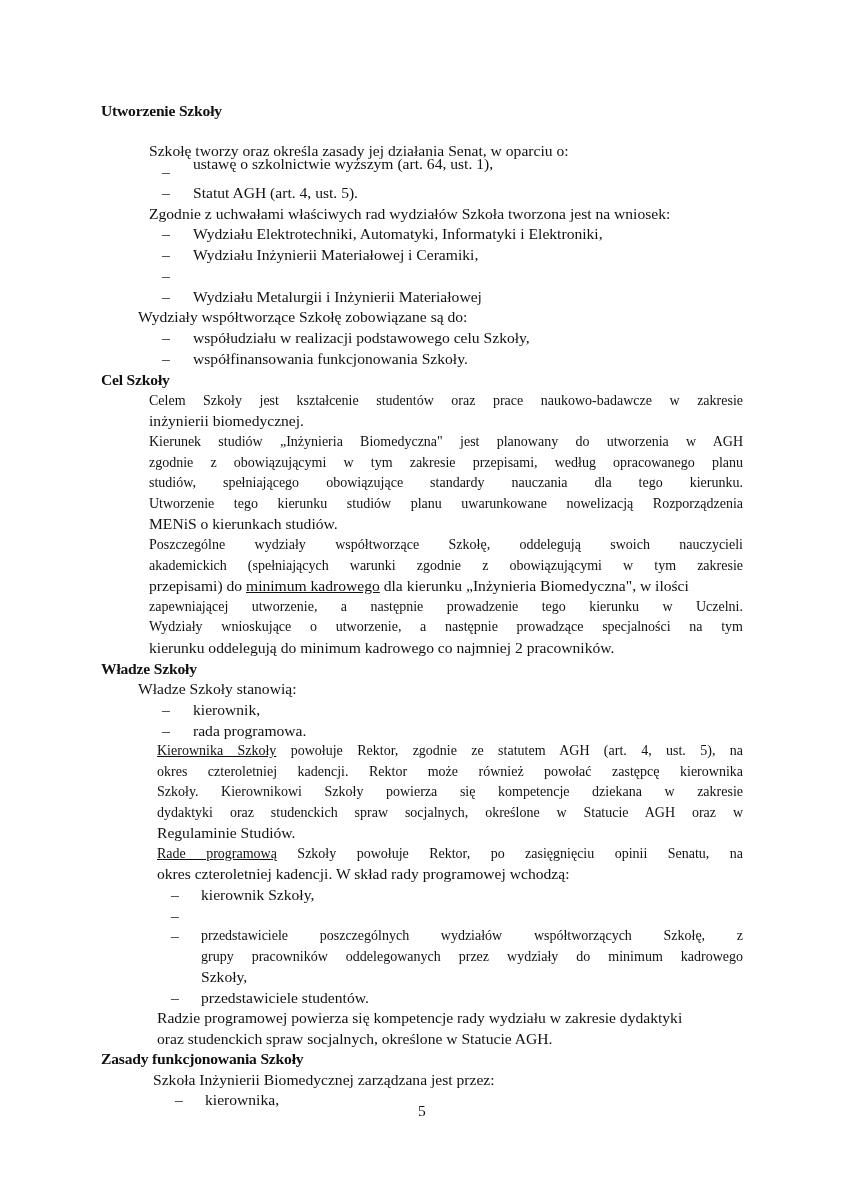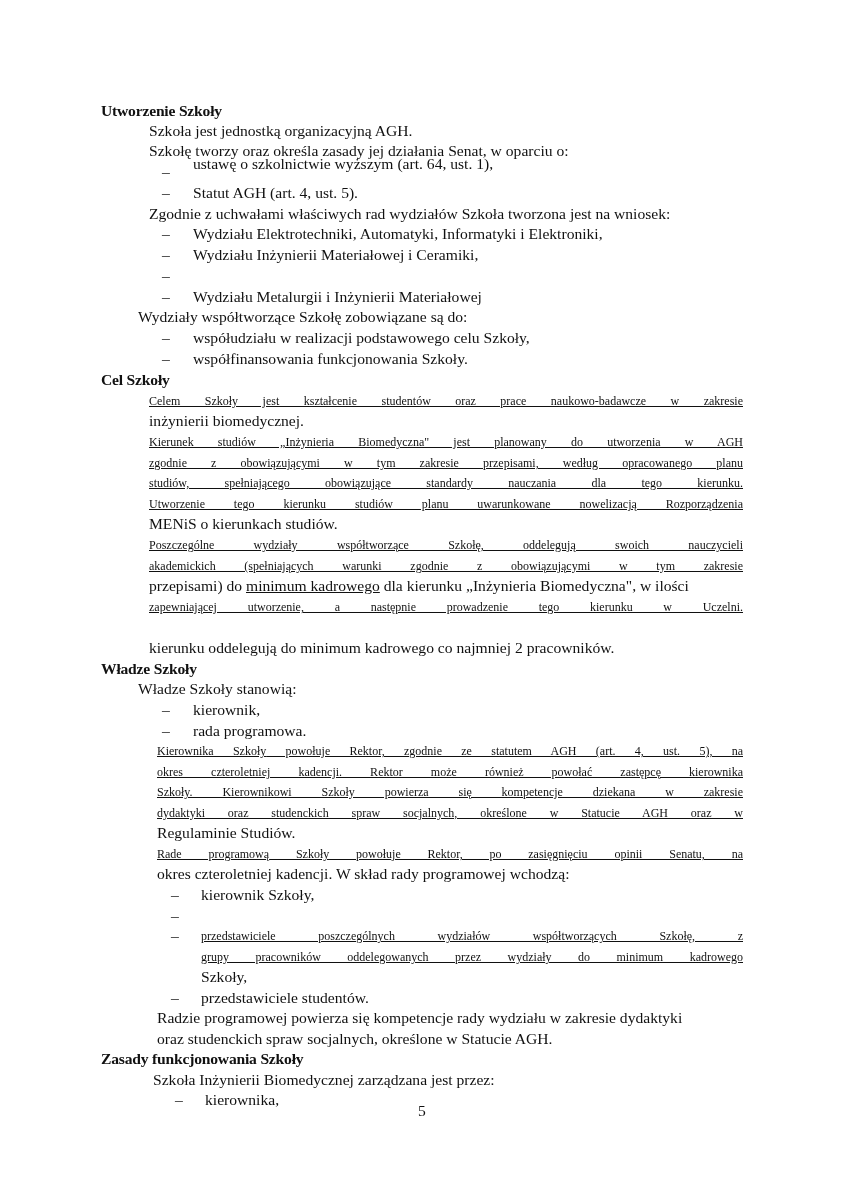--- a/index.html
+++ b/index.html
@@ -4,31 +4,30 @@
 <style>
   html, body { margin: 0; padding: 0; background: #ffffff; }
   body { width: 846px; height: 1197px; position: relative; overflow: hidden;
          font-family: "Liberation Serif", "DejaVu Serif", serif; color: #111; }
   .page { position: absolute; left: 0; top: 0; width: 846px; height: 882px; }
   .ln { position: absolute; font-size: 15.6px; line-height: 20px; white-space: nowrap; }
   .h { font-weight: bold; left: 101px; letter-spacing: -0.2px; }
   .p1 { left: 149px; }
   .p2 { left: 157px; }
   .dash { position: absolute; font-size: 15.6px; line-height: 20px; }
-  .just { position: absolute; font-size: 12px; line-height: 20px; text-align: justify; text-align-last: justify; white-space: normal; text-decoration: underline; }
+  .just { position: absolute; font-size: 14px; line-height: 20px; text-align: justify; text-align-last: justify; white-space: normal; }
   u { text-decoration: underline; }
   .pagenum { position: absolute; left: 418px; top: 1102px; font-size: 15.6px; }
 </style>
 </head>
 <body>
 
 <div class="page">
 
   <div class="ln h" style="top:101px">Utworzenie Szkoły</div>
-  <div class="ln p1" style="top:121px">Szkoła jest jednostką organizacyjną AGH.</div>
   <div class="ln p1" style="top:141px">Szkołę tworzy oraz określa zasady jej działania Senat, w oparciu o:</div>
   <span class="dash" style="left:162px;top:162px">–</span>
   <div class="ln" style="left:193px;top:154px">ustawę o szkolnictwie wyższym (art. 64, ust. 1),</div>
   <span class="dash" style="left:162px;top:183px">–</span>
   <div class="ln" style="left:193px;top:183px">Statut AGH (art. 4, ust. 5).</div>
   <div class="ln p1" style="top:204px">Zgodnie z uchwałami właściwych rad wydziałów Szkoła tworzona jest na wniosek:</div>
   <span class="dash" style="left:162px;top:224px">–</span>
   <div class="ln" style="left:193px;top:224px">Wydziału Elektrotechniki, Automatyki, Informatyki i Elektroniki,</div>
   <span class="dash" style="left:162px;top:245px">–</span>
   <div class="ln" style="left:193px;top:245px">Wydziału Inżynierii Materiałowej i Ceramiki,</div>
@@ -48,20 +47,21 @@
   <div class="just" style="left:149px;width:594px;top:453px">zgodnie z obowiązującymi w tym zakresie przepisami, według opracowanego planu</div>
   <div class="just" style="left:149px;width:594px;top:473px">studiów, spełniającego obowiązujące standardy nauczania dla tego kierunku.</div>
   <div class="just" style="left:149px;width:594px;top:494px">Utworzenie tego kierunku studiów planu uwarunkowane nowelizacją Rozporządzenia</div>
   <div class="ln p1" style="top:514px">MENiS o kierunkach studiów.</div>
   <div class="just" style="left:149px;width:594px;top:535px">Poszczególne wydziały współtworzące Szkołę, oddelegują swoich nauczycieli</div>
   <div class="just" style="left:149px;width:594px;top:556px">akademickich (spełniających warunki zgodnie z obowiązującymi w tym zakresie</div>
   <div class="ln p1" style="top:576px">
     <span>przepisami) do </span><u>minimum kadrowego</u><span> dla kierunku „Inżynieria Biomedyczna", w ilości</span>
   </div>
   <div class="just" style="left:149px;width:594px;top:597px">zapewniającej utworzenie, a następnie prowadzenie tego kierunku w Uczelni.</div>
+  <div class="just" style="left:149px;width:594px;top:617px">Wydziały wnioskujące o utworzenie, a następnie prowadzące specjalności na tym</div>
   <div class="ln p1" style="top:638px">kierunku oddelegują do minimum kadrowego co najmniej 2 pracowników.</div>
 
   <div class="ln h" style="top:659px">Władze Szkoły</div>
   <div class="ln" style="left:138px;top:679px">Władze Szkoły stanowią:</div>
   <span class="dash" style="left:162px;top:700px">–</span>
   <div class="ln" style="left:193px;top:700px">kierownik,</div>
   <span class="dash" style="left:162px;top:721px">–</span>
   <div class="ln" style="left:193px;top:721px">rada programowa.</div>
   <div class="just" style="left:157px;width:586px;top:741px"><u>Kierownika Szkoły</u><span> powołuje Rektor, zgodnie ze statutem AGH (art. 4, ust. 5), na</span></div>
   <div class="just" style="left:157px;width:586px;top:762px">okres czteroletniej kadencji. Rektor może również powołać zastępcę kierownika</div>

